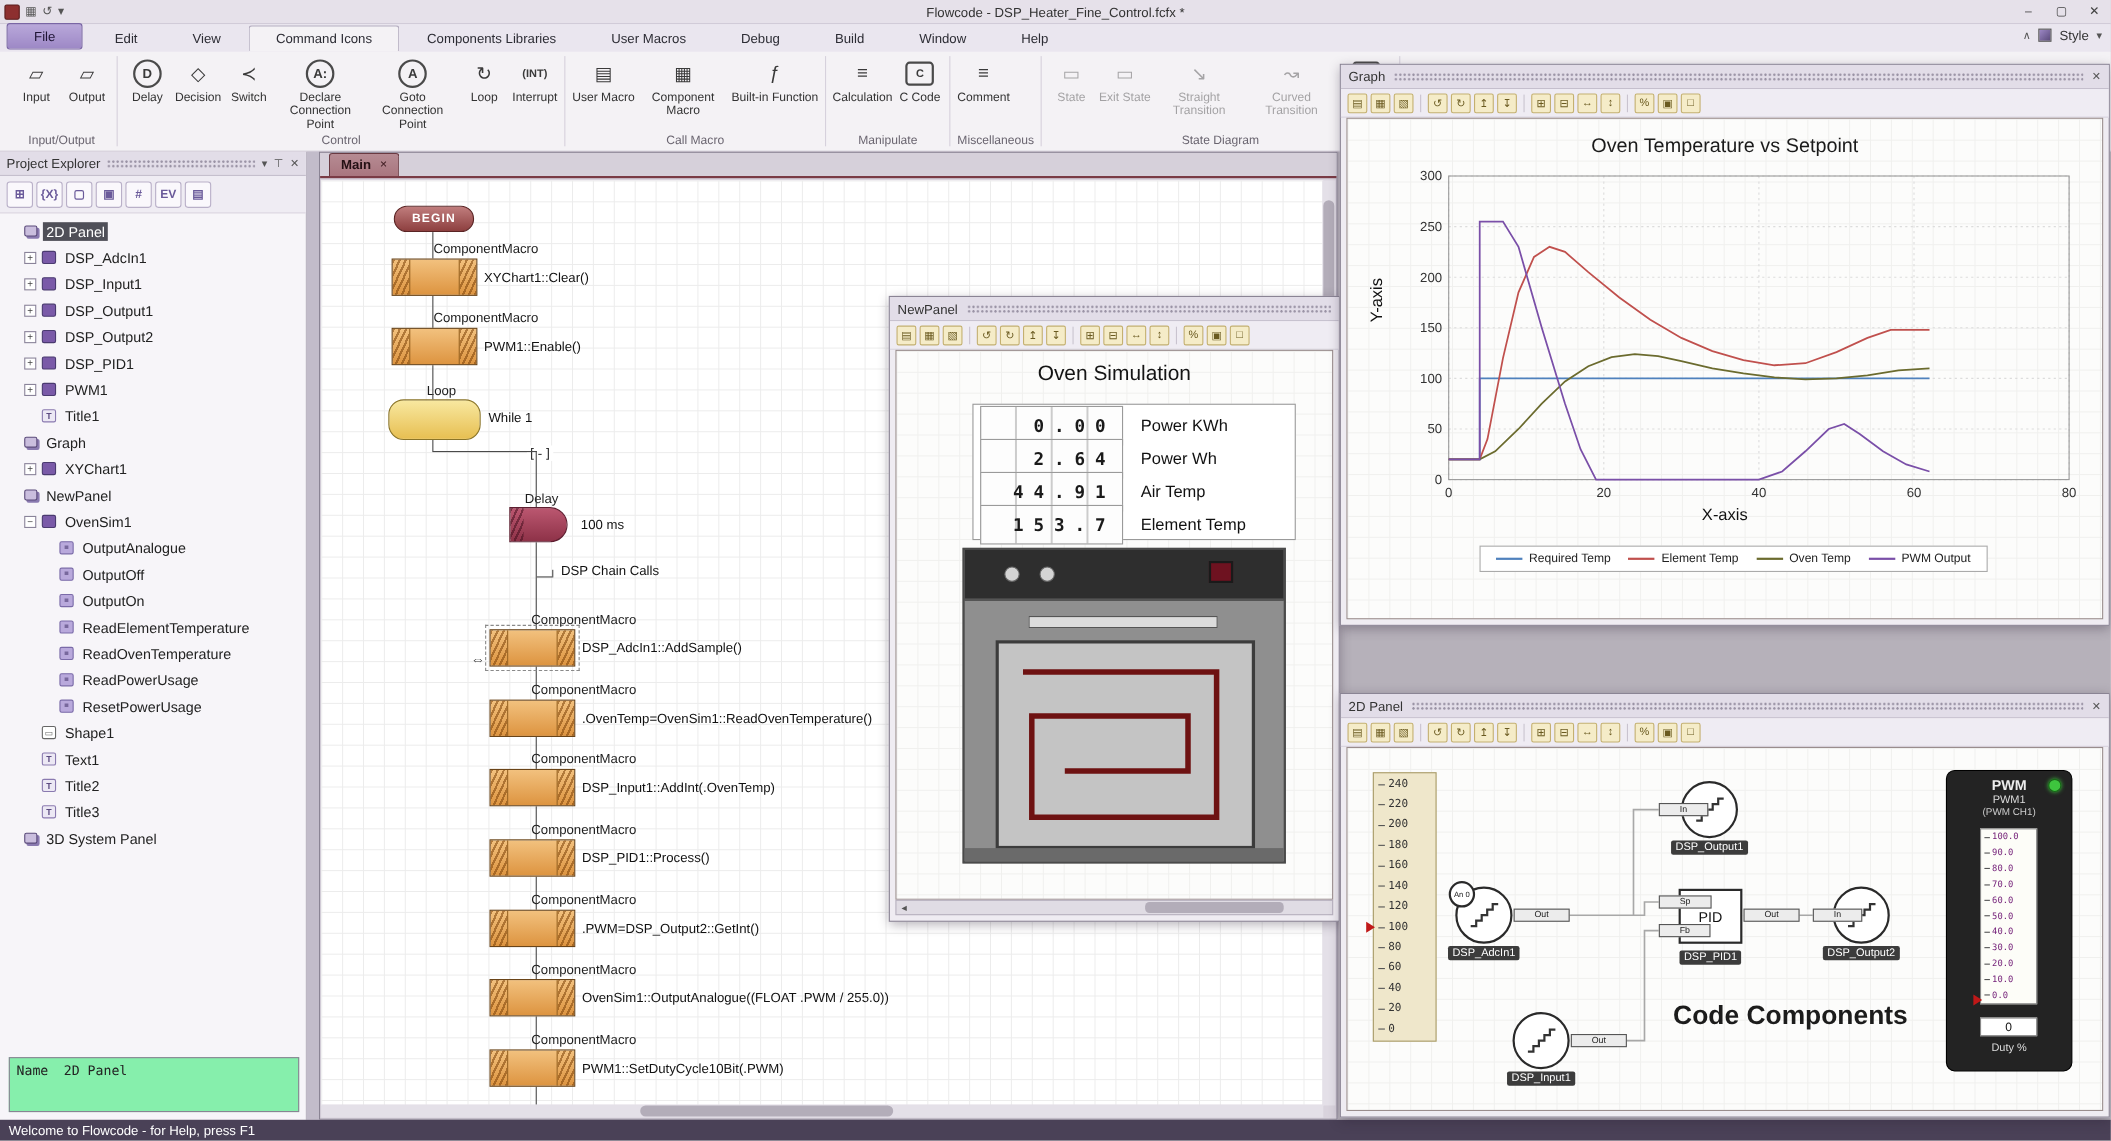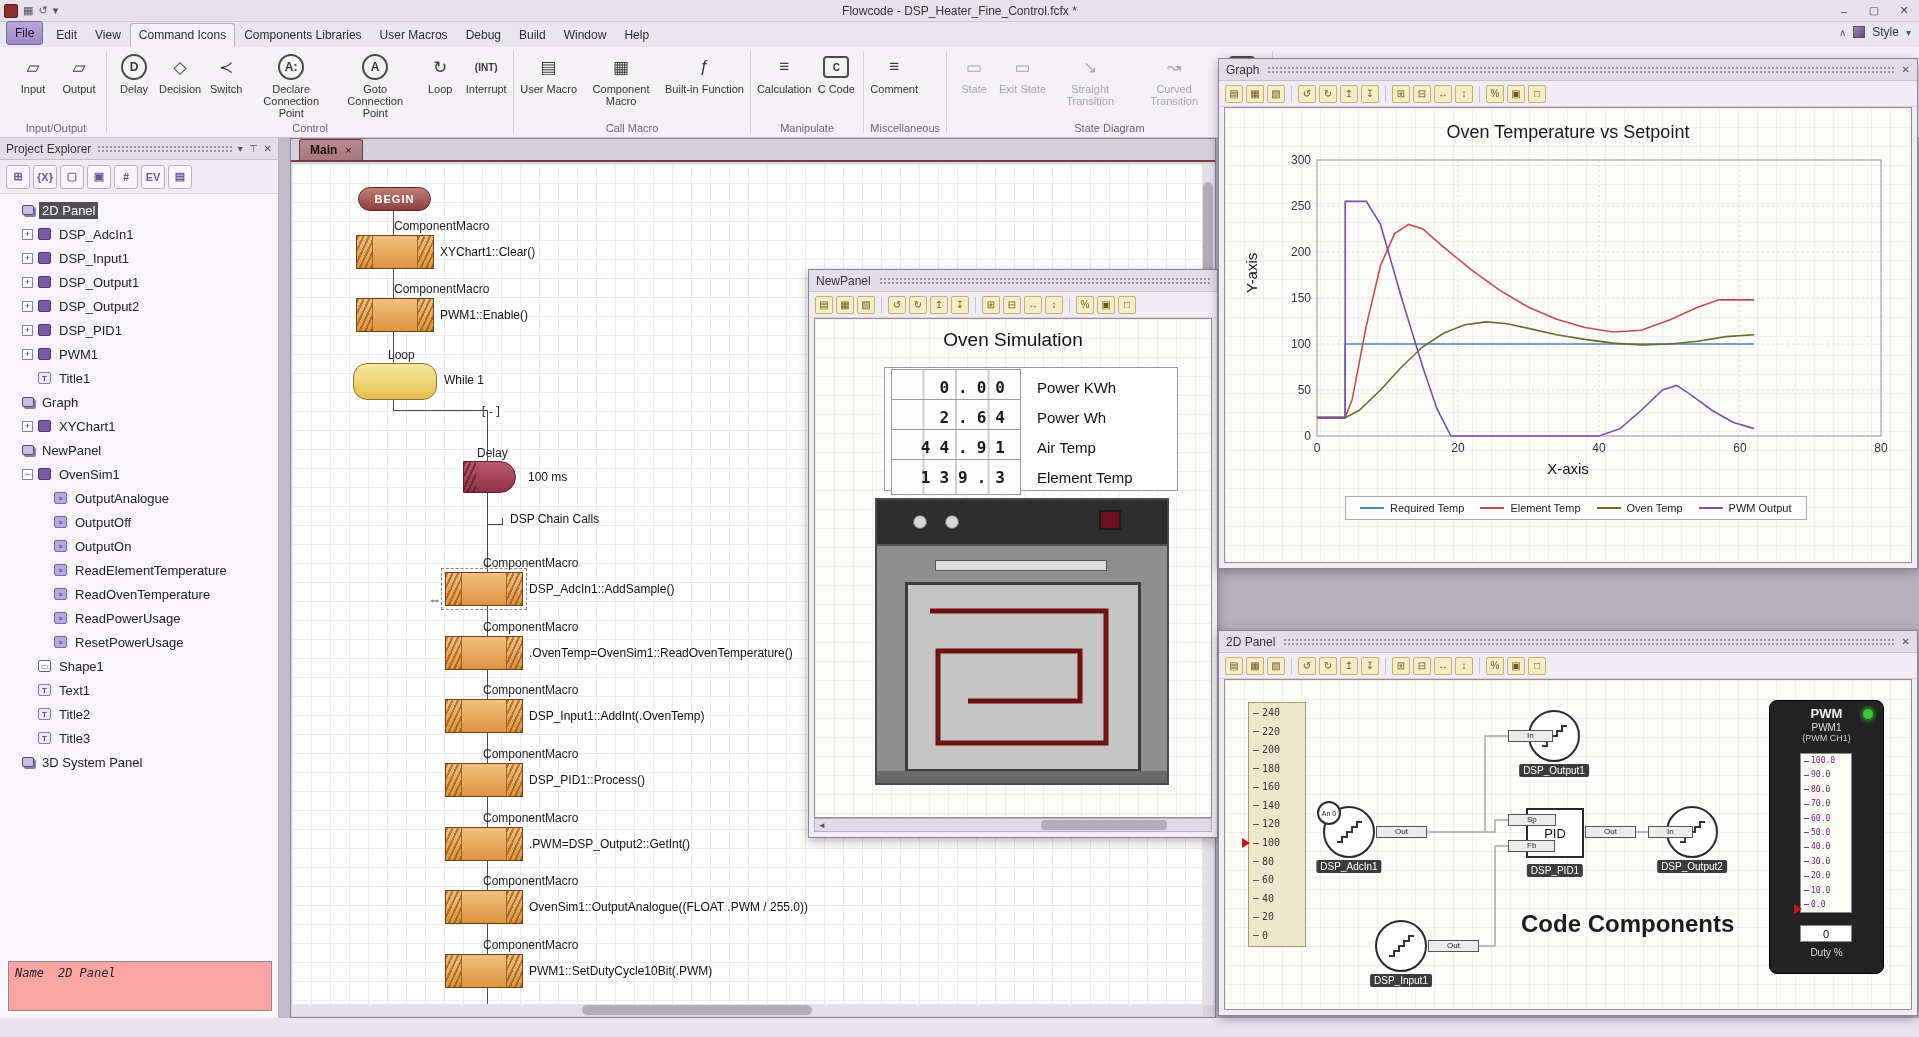--- a/index.html
+++ b/index.html
@@ -9,21 +9,21 @@
   
   #titlebar{position:absolute;left:0;top:0;width:1919px;height:22px;background:#e6e1ea;border-bottom:1px solid #cfc9d6;display:flex;align-items:center;}
   #tb-left{display:flex;align-items:center;gap:5px;padding-left:4px;width:90px;}
   .appicon{width:14px;height:14px;background:#8d2f2f;border:1px solid #5a1d1d;border-radius:2px;}
   .tbico{font-size:11px;color:#555;cursor:default;}
   #tb-title{flex:1;text-align:center;font-size:12px;color:#333;}
   #tb-btns{display:flex;}
   .winbtn{width:30px;height:20px;display:flex;align-items:center;justify-content:center;font-size:11px;color:#444;}
   
   #menubar{position:absolute;left:0;top:22px;width:1919px;height:25px;background:#eae6ef;display:flex;align-items:flex-end;padding-left:6px;}
-  .menu-item{padding:4px 8px;font-size:12px;color:#2c2c34;border:1px solid transparent;}
+  .menu-item{padding:4px 24px;font-size:12px;color:#2c2c34;border:1px solid transparent;}
   .menu-item.hl{background:linear-gradient(#b9a8da,#9d88c6);border:1px solid #7a66a5;border-radius:3px;color:#1f1435;margin:0 4px 2px 0;}
   .menu-item.act{background:#f4f2f5;border:1px solid #b5aec0;border-bottom:1px solid #f4f2f5;border-radius:3px 3px 0 0;}
   #menu-right{position:absolute;right:8px;top:3px;display:flex;align-items:center;gap:7px;}
   .styleswatch{width:12px;height:12px;background:linear-gradient(135deg,#9d88c6,#5a4a7a);border:1px solid #555;}
   
   #ribbon{position:absolute;left:0;top:47px;width:1919px;height:91px;background:#f4f2f5;border-bottom:1px solid #c9c3cf;display:flex;align-items:stretch;padding-left:6px;}
   .rgroup{display:flex;flex-direction:column;justify-content:space-between;padding:5px 6px 2px 6px;}
   .rrow{display:flex;gap:4px;align-items:flex-start;}
   .ritem{display:flex;flex-direction:column;align-items:center;width:auto;min-width:42px;max-width:80px;cursor:default;}
   .ritem.dis{opacity:.42;}
@@ -47,21 +47,21 @@
   .texp{width:11px;height:11px;border:1px solid #8a839a;background:#fff;font-size:9px;line-height:9px;text-align:center;color:#444;flex:none;}
   .texp.none{border:none;background:transparent;}
   .ticon{width:13px;height:12px;flex:none;display:flex;align-items:center;justify-content:center;font-size:8px;color:#fff;border-radius:2px;}
   .ticon.panel{background:#cabede;border:1px solid #5a4a7a;box-shadow:2px 2px 0 #8a7ab0;width:12px;height:10px;}
   .ticon.component{background:#7a5aa8;border:1px solid #4a3a70;}
   .ticon.macro{background:#b9a9dc;border:1px solid #7a6aa8;color:#3a2a60;font-size:7px;}
   .ticon.text{background:#ece8f4;border:1px solid #8a7ab0;color:#5a4a80;font-size:8px;font-weight:bold;}
   .ticon.shape{background:#fff;border:1px solid #666;color:#666;}
   .tlabel{font-size:13px;color:#222;padding:1px 3px;}
   .tlabel.sel{background:#4f4f58;color:#fff;}
-  #namebox{position:absolute;left:8px;top:823px;width:264px;height:50px;background:#fca5a5;border:1px solid #8a8494;padding:4px 6px;font-family:"DejaVu Sans Mono",monospace;font-size:12px;color:#222;font-style:italic;}
+  #namebox{position:absolute;left:8px;top:823px;width:264px;height:50px;background:#86efac;border:1px solid #8a8494;padding:4px 6px;font-family:"DejaVu Sans Mono",monospace;font-size:12px;color:#222;}
   #namebox span{margin-right:14px;}
   #splitter{position:absolute;left:279px;top:138px;width:11px;height:880px;background:#c2bcca;}
   
   #mdi{position:absolute;left:290px;top:138px;width:1629px;height:880px;background:#b6b1ba;}
   
   #doc{position:absolute;left:0px;top:0px;width:926px;height:880px;background:#d9d3dd;border:1px solid #8a8494;z-index:1;}
   #tabstrip{position:absolute;left:0;top:0;right:0;height:23px;background:#d6d0da;border-bottom:2px solid #7a3b45;display:flex;align-items:flex-end;padding-left:8px;}
   #maintab{display:flex;align-items:center;gap:8px;background:linear-gradient(#b68b93,#a9767f);border:1px solid #6a3a42;border-bottom:none;border-radius:3px 3px 0 0;padding:3px 10px;font-size:12px;color:#241014;font-weight:bold;}
   #maintab .x{font-weight:normal;color:#3a181d;font-size:11px;}
   #canvas{position:absolute;left:1px;top:25px;width:911px;height:841px;background-color:#fff;
@@ -569,21 +569,21 @@
             </div>
             <div class="disp-row">
               <div class="seg">2.64</div>
               <div class="disp-label">Power Wh</div>
             </div>
             <div class="disp-row">
               <div class="seg">44.91</div>
               <div class="disp-label">Air Temp</div>
             </div>
             <div class="disp-row">
-              <div class="seg">139.3</div>
+              <div class="seg">153.7</div>
               <div class="disp-label">Element Temp</div>
             </div>
           </div>
         <div id="oven">
           <div id="oven-top"></div>
           <div class="knob" style="left:36px;"></div>
           <div class="knob" style="left:68px;"></div>
           <div id="oven-btn"></div>
           <div id="oven-vent"></div>
           <div id="oven-window">
@@ -792,14 +792,17 @@
             </div>
           <div class="redmark" style="left:24px;top:203px;"></div>
           <div id="pwm-value">0</div>
           <div id="pwm-duty">Duty %</div>
         </div>
       </div>
     </div>
 
   </div>
 
+  <div id="statusbar">
+    <span>Welcome to Flowcode - for Help, press F1</span>
+  </div>
 
 </div>
 
 </body></html>

